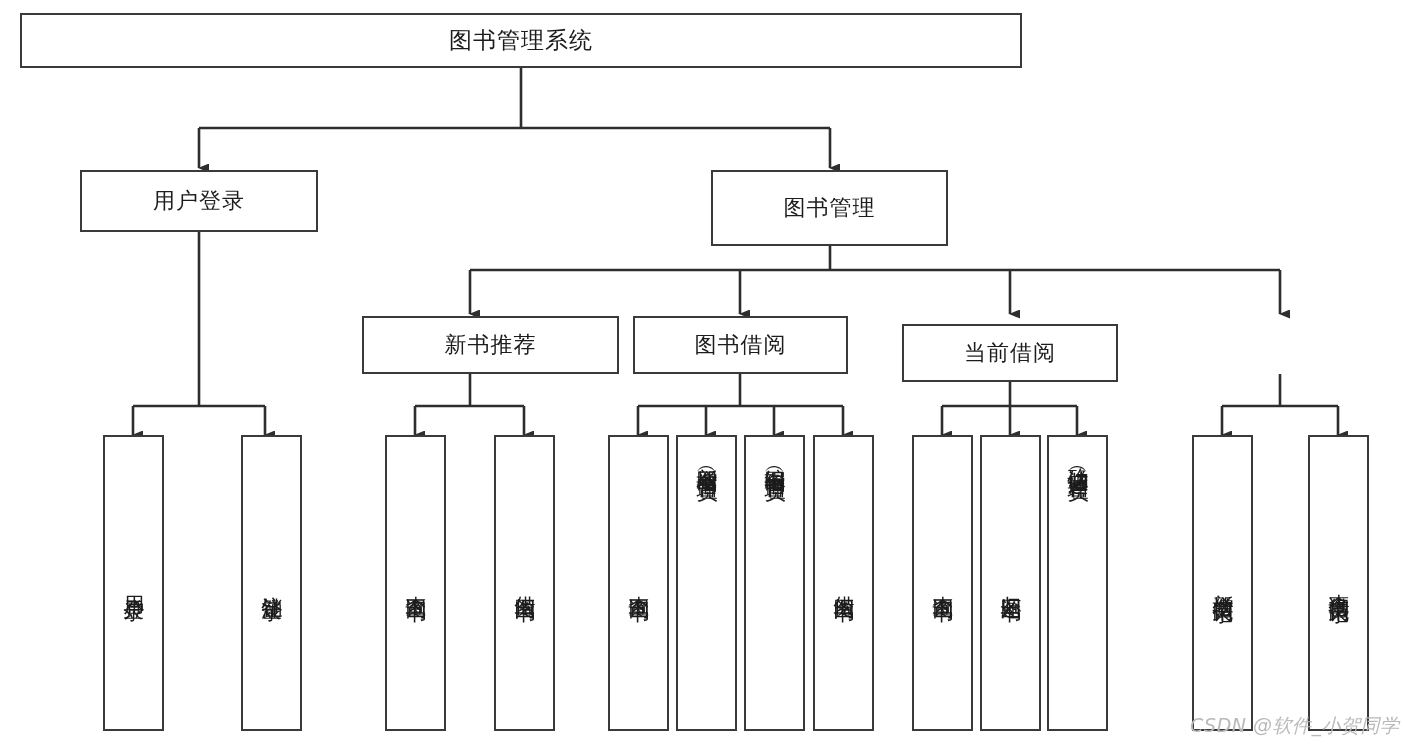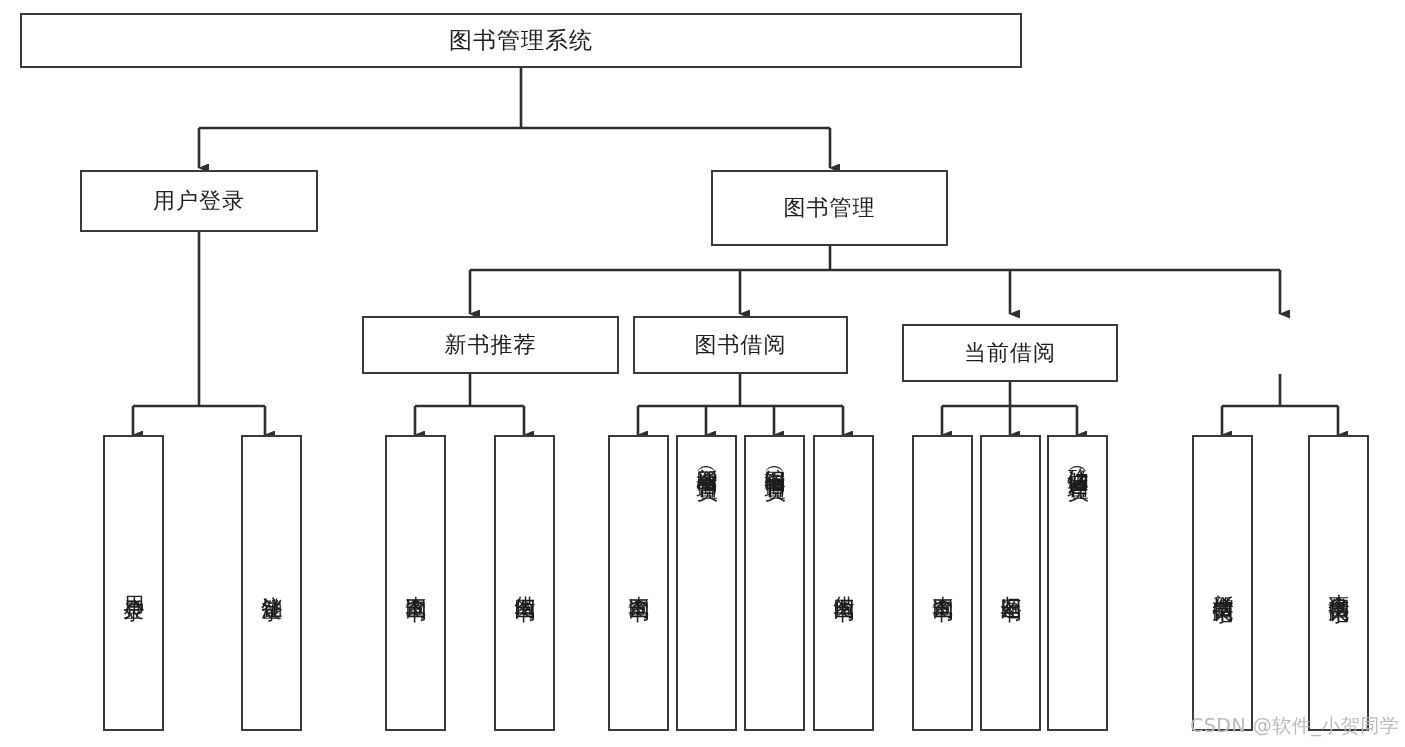--- a/index.html
+++ b/index.html
@@ -66,20 +66,21 @@
     padding-top: 0;
   }
   .watermark {
     position: absolute;
     left: 1190px;
     top: 713px;
     font-size: 19px;
     color: #b9b9b9;
     white-space: nowrap;
     letter-spacing: 0.5px;
+    font-style: italic;
   }
 </style>
 </head>
 <body>
 
 <div id="diagram-root">
 
   <svg id="diagram-svg" viewBox="0 0 1405 747" xmlns="http://www.w3.org/2000/svg">
     <defs>
       <marker id="arrowhead" markerWidth="9" markerHeight="11" refX="4.5" refY="10" orient="auto" markerUnits="userSpaceOnUse">

